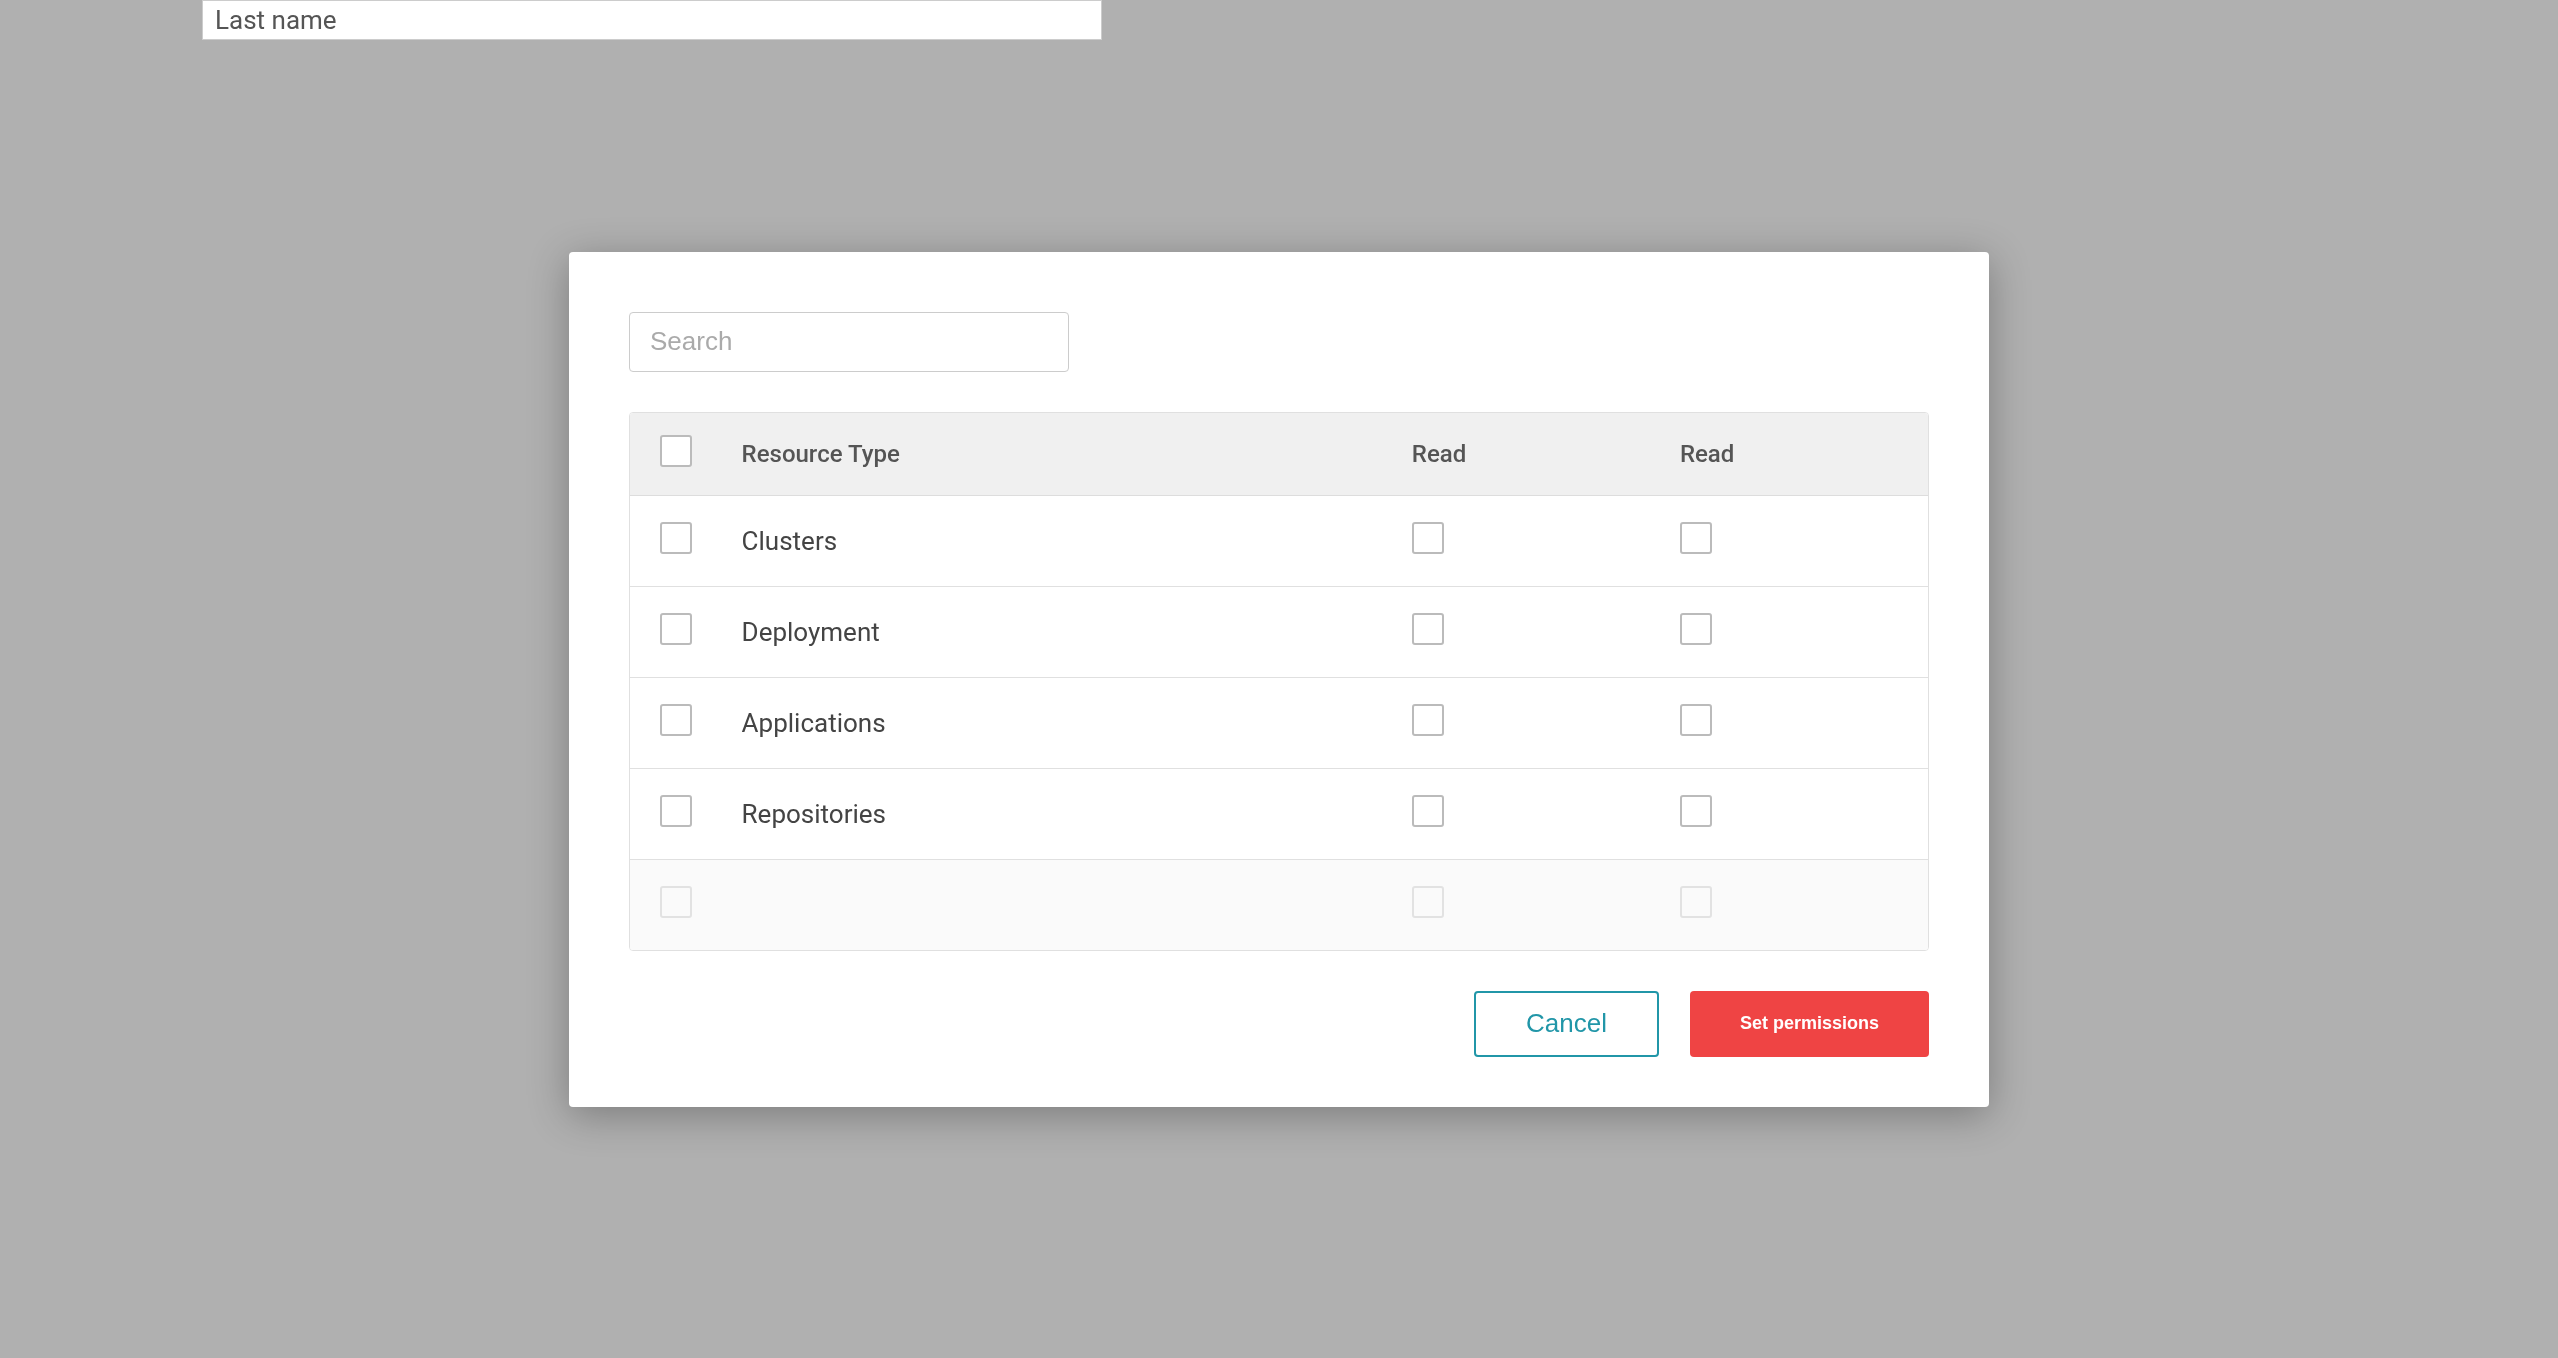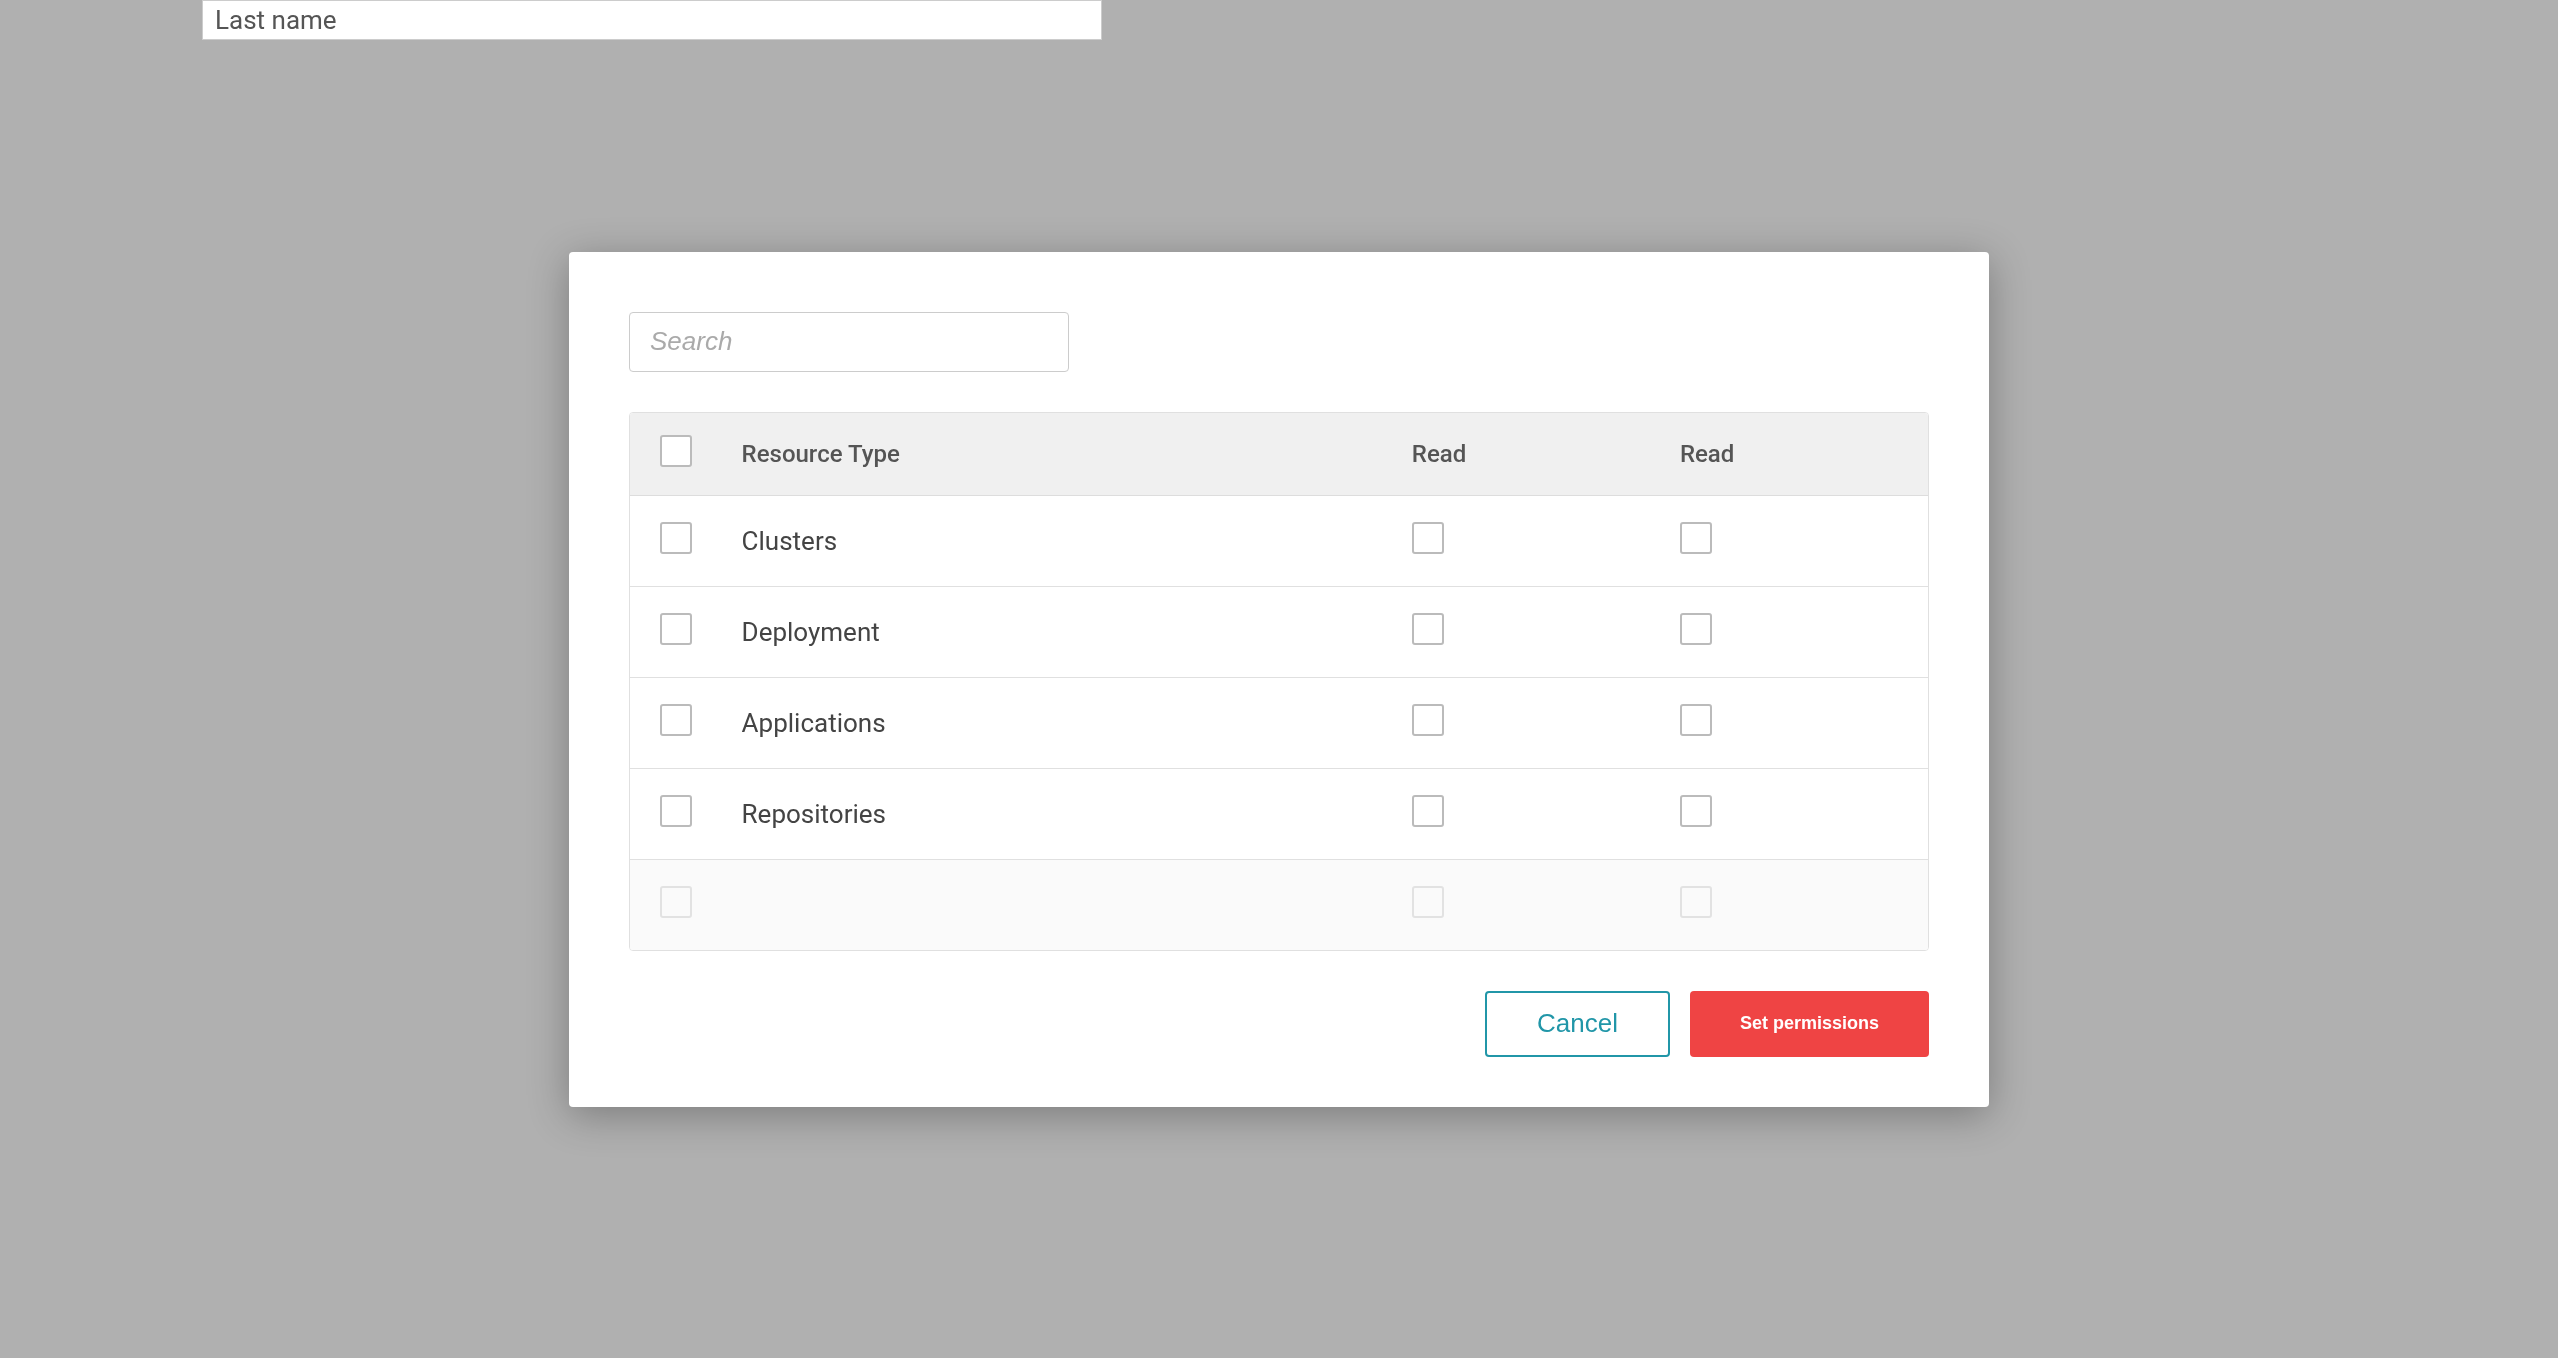--- a/index.html
+++ b/index.html
@@ -80,21 +80,20 @@
     .search-input {
       width: 440px;
       height: 60px;
       border: 1px solid #ccc;
       border-radius: 4px;
       padding: 0 20px;
       font-size: 26px;
       color: #888;
       outline: none;
       background: white;
-      font-style: italic;
     }
 
     .search-input::placeholder {
       color: #aaa;
     }
 
     .table-container {
       flex: 1;
       border: 1px solid #e0e0e0;
       border-radius: 4px;
@@ -190,21 +189,21 @@
 
     .row-name {
       font-size: 26px;
       color: #444;
     }
 
     .footer {
       display: flex;
       justify-content: flex-end;
       align-items: center;
-      gap: 20px;
+      gap: 31px;
       margin-top: 40px;
     }
 
     .btn-cancel {
       height: 66px;
       padding: 0 50px;
       border: 2px solid #2196a8;
       border-radius: 4px;
       background: white;
       color: #2196a8;

